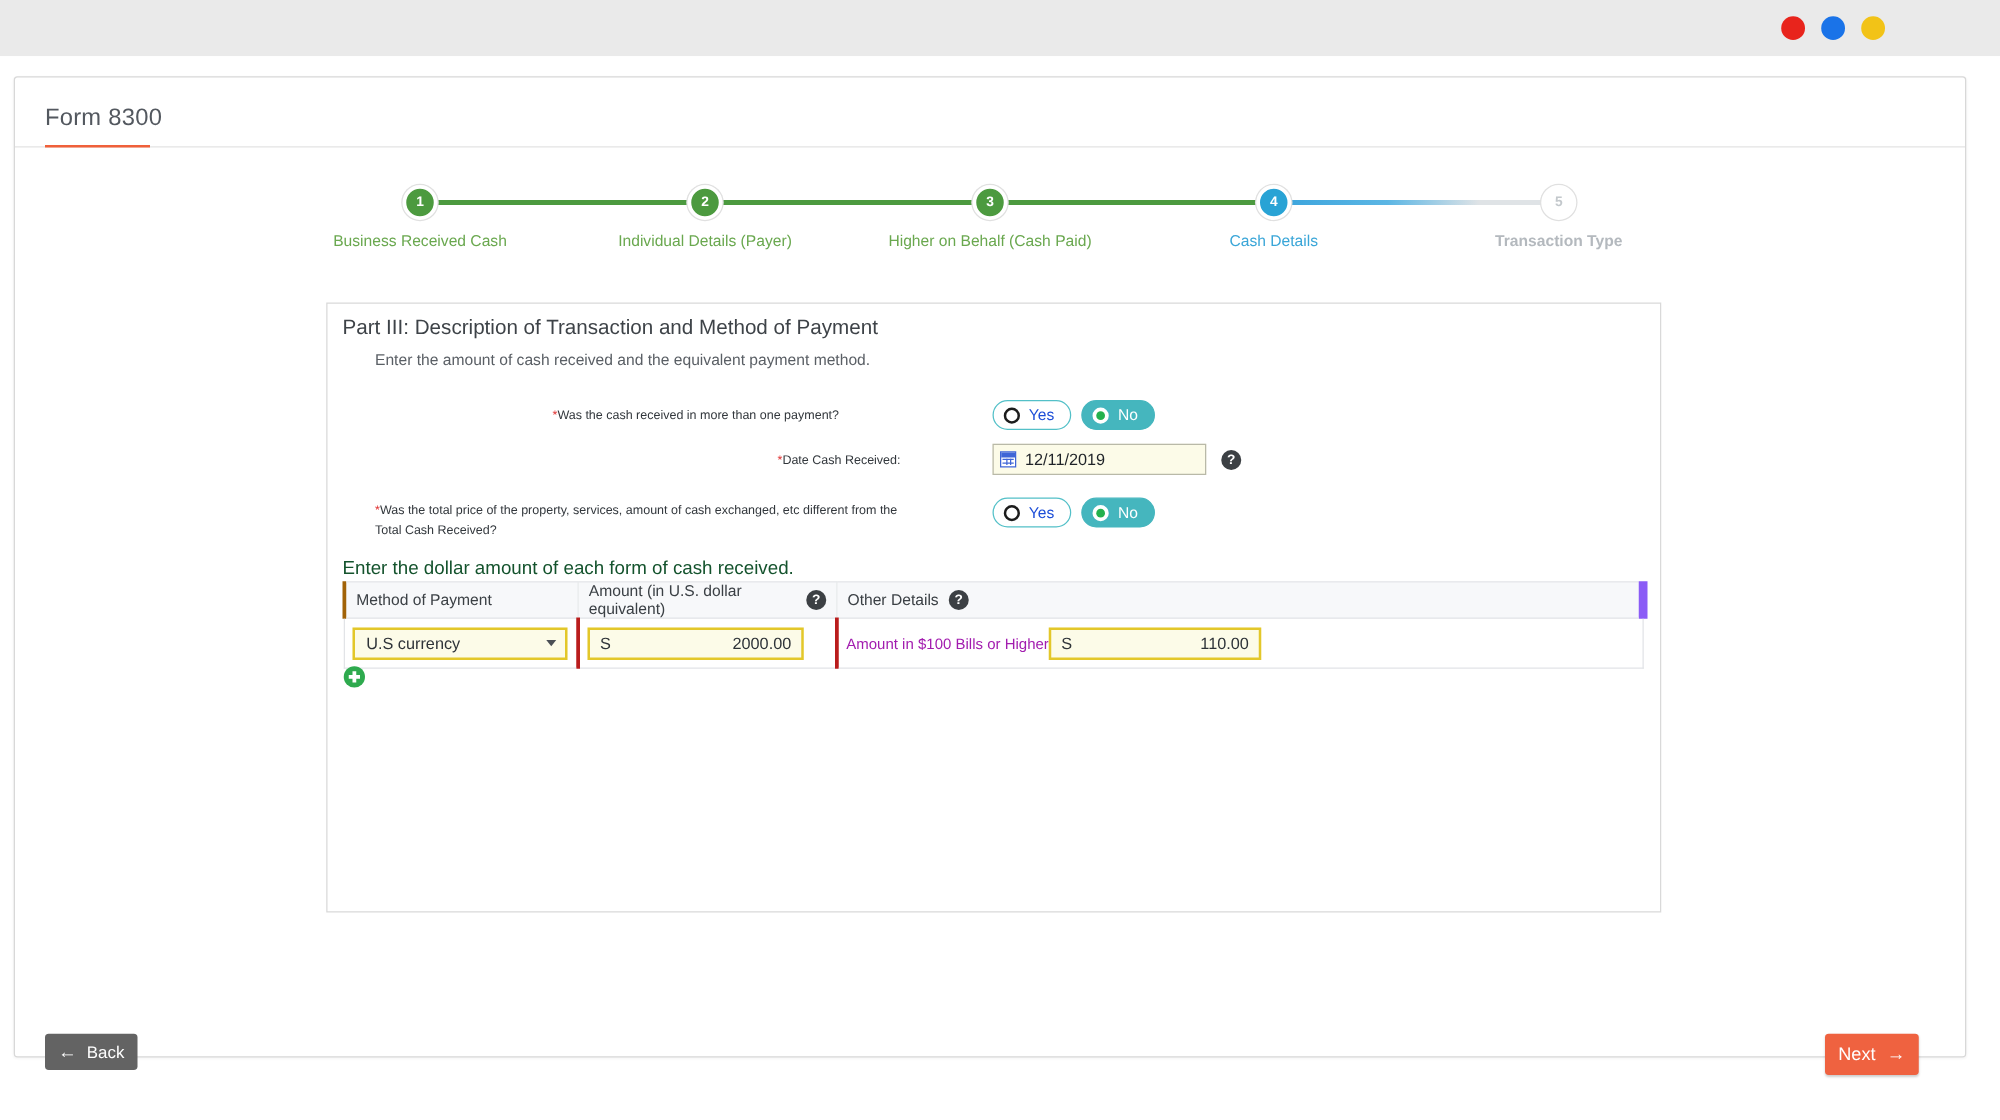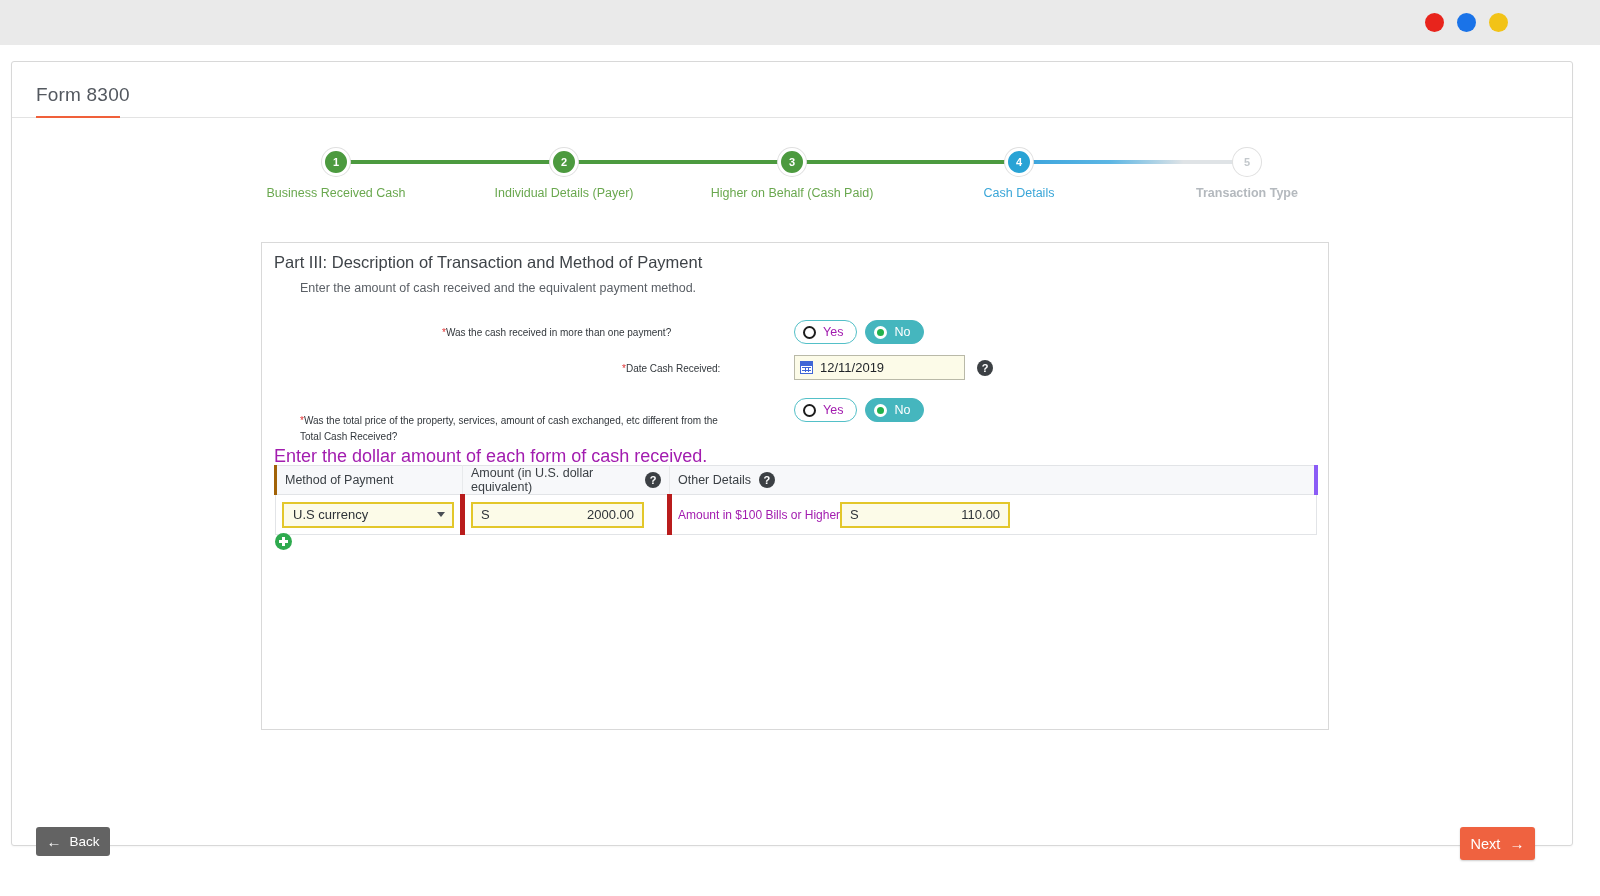--- a/index.html
+++ b/index.html
@@ -125,21 +125,21 @@
   .toggle {
     display: flex; align-items: center; gap: 7px;
     height: 24px; padding: 0 13px 0 8px;
     border-radius: 13px;
     font-size: 12.5px;
     cursor: pointer;
   }
   .toggle.off {
     background: #ffffff;
     border: 1px solid #53c0c8;
-    color: #a21caf;
+    color: #1d4ed8;
   }
   .toggle.on {
     background: #45b6be;
     border: 1px solid #45b6be;
     color: #ffffff;
   }
   .radio-ring {
     width: 13px; height: 13px; border-radius: 50%;
     border: 2px solid #1c1c1c; background: #ffffff;
   }
@@ -186,43 +186,43 @@
     width: 16px; height: 16px; border-radius: 50%;
     background: #3c4044; color: #ffffff;
     font-size: 11px; font-weight: bold;
     display: inline-flex; align-items: center; justify-content: center;
     flex: none; cursor: pointer;
   }
 
   
   .table-intro {
     position: absolute; left: 12px; top: 203px;
-    font-size: 18px; color: #a21caf;
+    font-size: 15px; color: #14532d;
   }
   .ptable {
     position: absolute; left: 12px; top: 222px;
     width: 1044px;
     border-collapse: collapse;
   }
   .ptable th {
     background: #f7f8fa;
     border: 1px solid #e2e4e7;
     border-left: none; border-right: 1px solid #e8eaec;
     text-align: left;
     font-weight: normal;
     font-size: 12.5px; color: #3b4045;
     height: 26px;
     padding: 0 8px;
   }
-  .ptable th:last-child { border-right: 4px solid #8b5cf6; }
+  .ptable th:last-child { border-right: 7px solid #8b5cf6; }
   .ptable th:first-child { border-left: 3px solid #a16207; }
   .th-inner { display: flex; align-items: center; gap: 8px; }
   .ptable td {
     border-bottom: 1px solid #e2e4e7;
-    border-right: 5px solid #b91c1c;
+    border-right: 3px solid #b91c1c;
     height: 40px;
     padding: 0 6px;
     vertical-align: middle;
   }
   .ptable td:first-child { border-left: 1px solid #e2e4e7; }
   .ptable td:last-child { border-right: 1px solid #e2e4e7; }
 
   .sel {
     width: 172px; height: 26px;
     background: #fcfbe8;
@@ -376,21 +376,21 @@
         <span class="req">*</span><span>Date Cash Received:</span>
       </div>
       <div class="date-wrap" style="left:532px; top:112px;">
         <div class="date-field" title="mm/dd/yyyy">
           <div class="cal-icon"></div>
           <span class="date-text">12/11/2019</span>
         </div>
         <div class="help">?</div>
       </div>
 
-      <div class="q-label" style="left:38px; top:170px; width:490px;">
+      <div class="q-label" style="left:38px; top:158px; width:490px;">
         <span class="req">*</span><span>Was the total price of the property, services, amount of cash exchanged, etc different from the</span><br>
         <span>Total Cash Received?</span>
       </div>
       <div class="toggle-group" style="left:532px; top:155px;">
         <div class="toggle off">
           <div class="radio-ring"></div>
           <span>Yes</span>
         </div>
         <div class="toggle on">
           <div class="radio-dot"></div>

